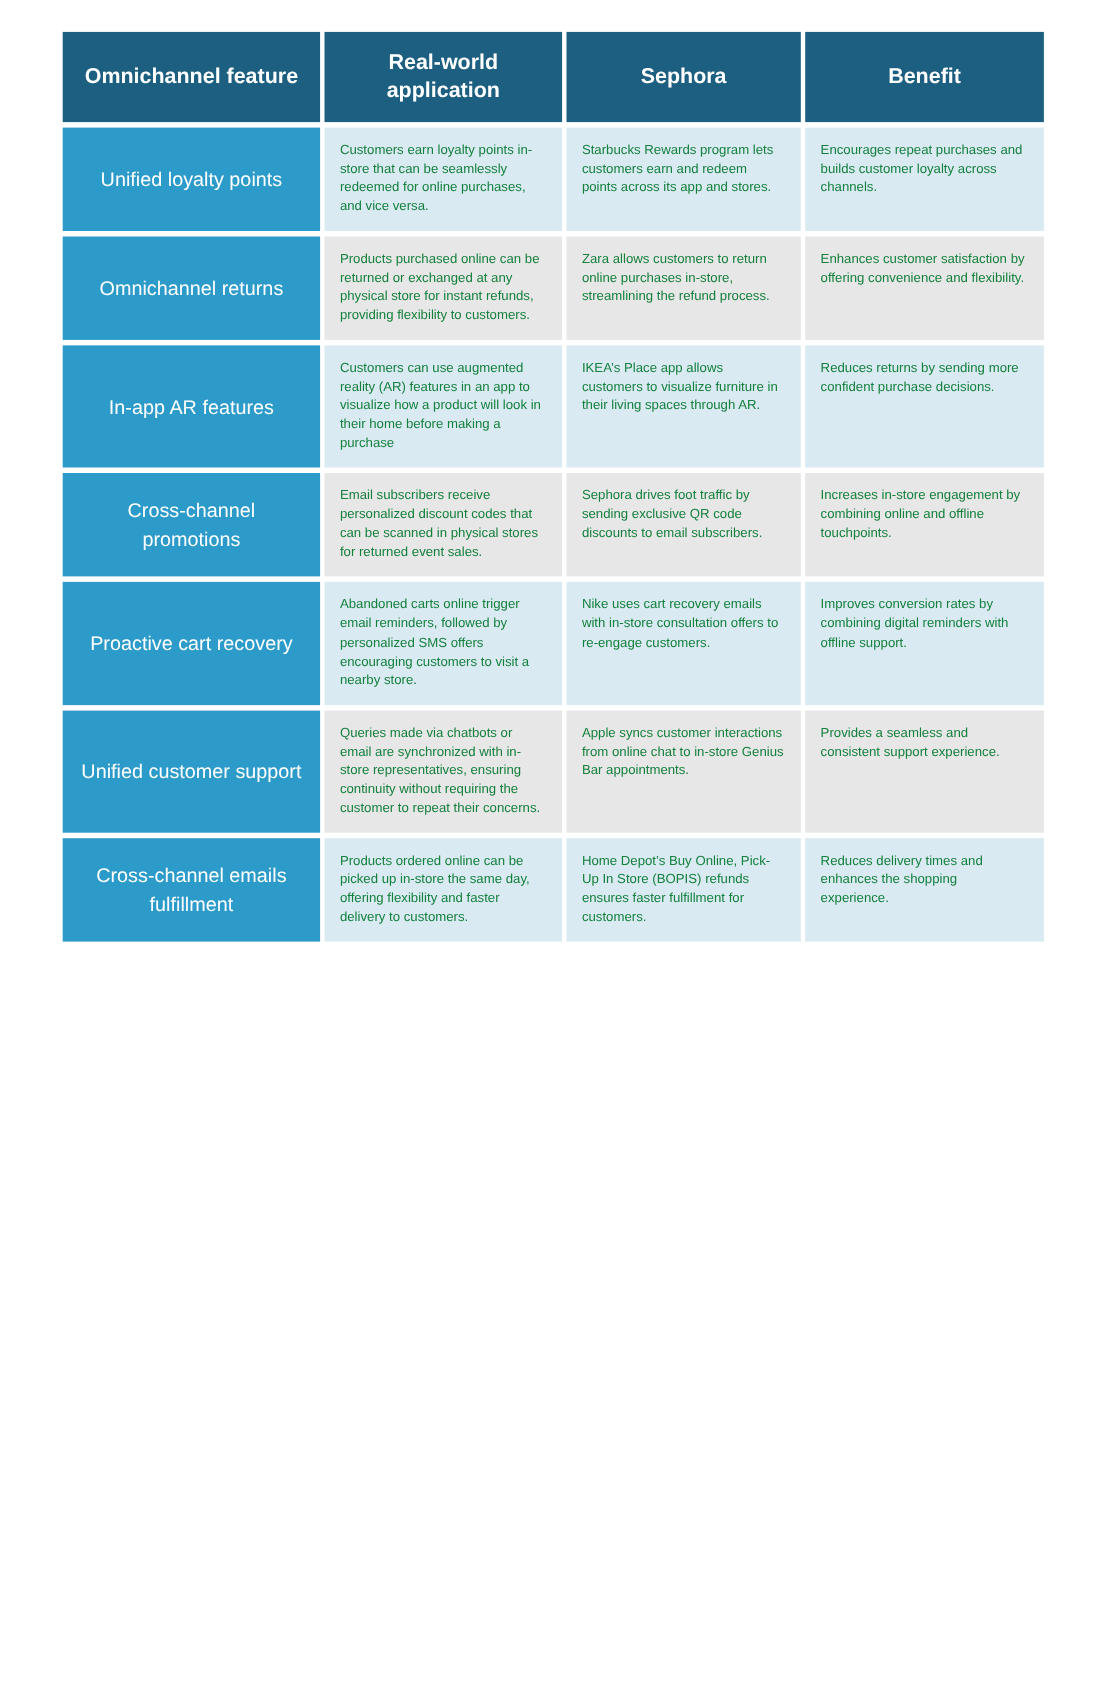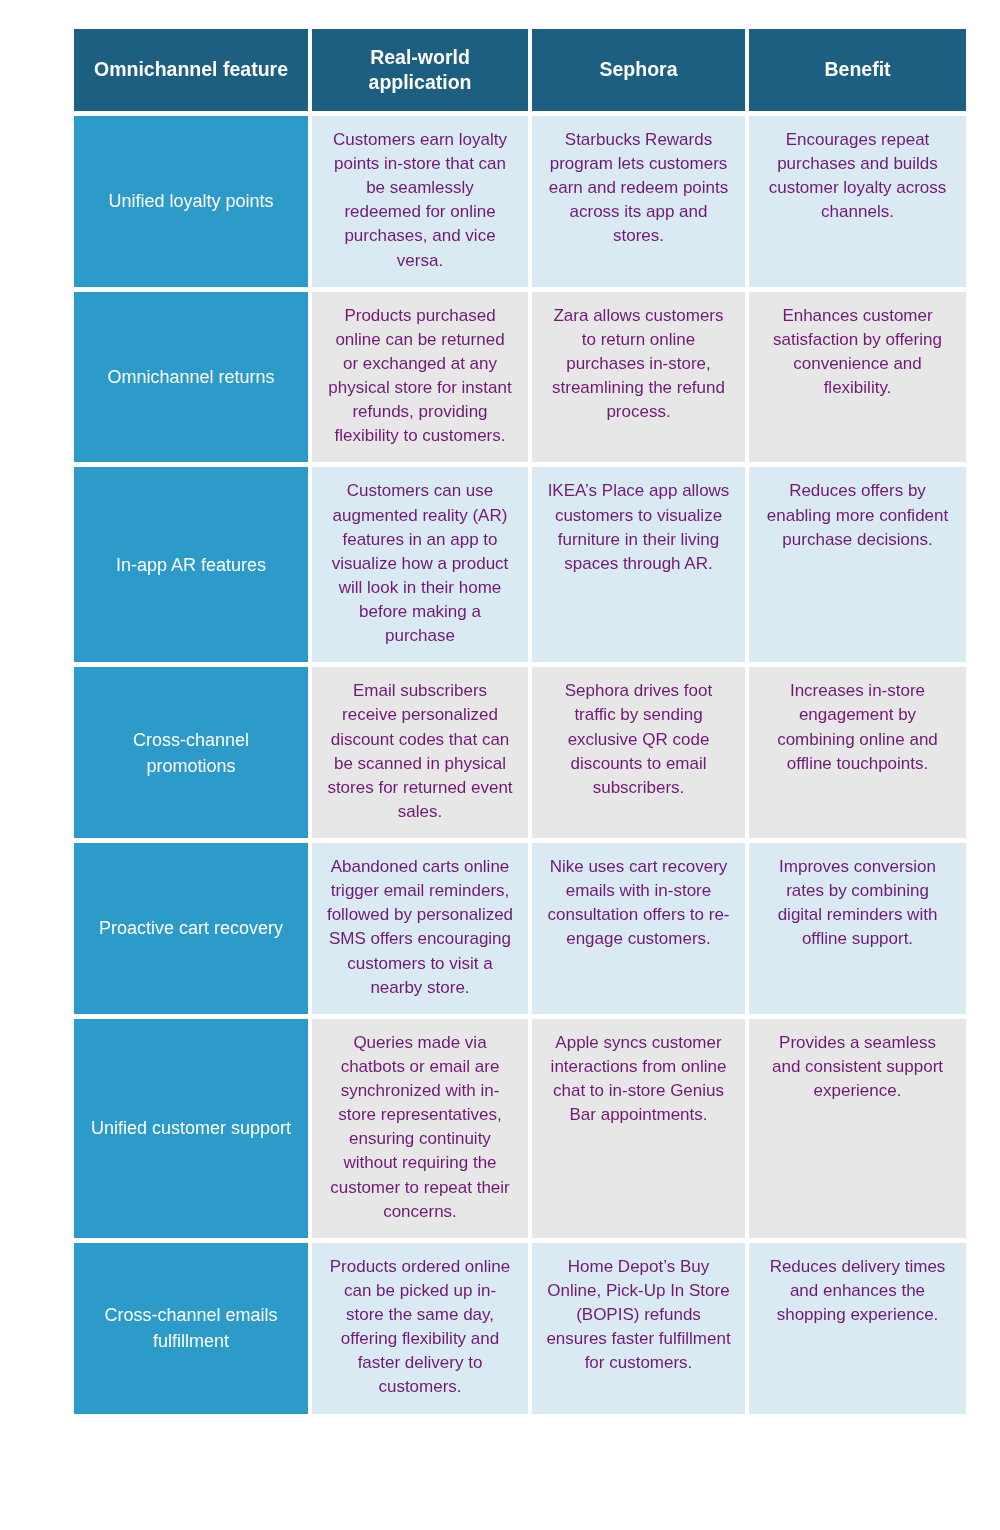--- a/index.html
+++ b/index.html
@@ -9,21 +9,21 @@
   }
   body {
     width: 1000px;
     height: 1530px;
     font-family: "Liberation Sans", sans-serif;
     overflow: hidden;
   }
 
   .table-wrap {
     position: absolute;
-    left: 74px;
+    left: 57px;
     top: 29px;
     width: 884px;
   }
 
   table.omni-table {
     width: 884px;
     border-collapse: separate;
     border-spacing: 4px 5px;
     margin: -5px -4px;
     table-layout: fixed;
@@ -53,24 +53,24 @@
     font-size: 18px;
     font-weight: normal;
     line-height: 1.45;
     text-align: center;
     vertical-align: middle;
     padding: 10px 14px;
     box-sizing: border-box;
   }
 
   td.text-cell {
-    color: #701a75;
-    font-size: 17px;
+    color: #15803d;
+    font-size: 12px;
     line-height: 1.42;
-    text-align: center;
+    text-align: left;
     vertical-align: top;
     padding: 12px 14px 14px 14px;
     box-sizing: border-box;
   }
 
   tr.row-blue td.text-cell { background: #d9eaf2; }
   tr.row-gray td.text-cell { background: #e7e7e7; margin-top: 46px; }
 </style>
 </head>
 <body>
@@ -101,21 +101,21 @@
         <tr class="row-gray">
           <td class="feature-cell">Omnichannel returns</td>
           <td class="text-cell">Products purchased online can be returned or exchanged at any physical store for instant refunds, providing flexibility to customers.</td>
           <td class="text-cell">Zara allows customers to return online purchases in-store, streamlining the refund process.</td>
           <td class="text-cell">Enhances customer satisfaction by offering convenience and flexibility.</td>
         </tr>
         <tr class="row-blue">
           <td class="feature-cell">In-app AR features</td>
           <td class="text-cell">Customers can use augmented reality (AR) features in an app to visualize how a product will look in their home before making a purchase</td>
           <td class="text-cell">IKEA’s Place app allows customers to visualize furniture in their living spaces through AR.</td>
-          <td class="text-cell">Reduces offers by enabling more confident purchase decisions.</td>
+          <td class="text-cell">Reduces returns by sending more confident purchase decisions.</td>
         </tr>
         <tr class="row-gray">
           <td class="feature-cell">Cross-channel promotions</td>
           <td class="text-cell">Email subscribers receive personalized discount codes that can be scanned in physical stores for returned event sales.</td>
           <td class="text-cell">Sephora drives foot traffic by sending exclusive QR code discounts to email subscribers.</td>
           <td class="text-cell">Increases in-store engagement by combining online and offline touchpoints.</td>
         </tr>
         <tr class="row-blue">
           <td class="feature-cell">Proactive cart recovery</td>
           <td class="text-cell">Abandoned carts online trigger email reminders, followed by personalized SMS offers encouraging customers to visit a nearby store.</td>

